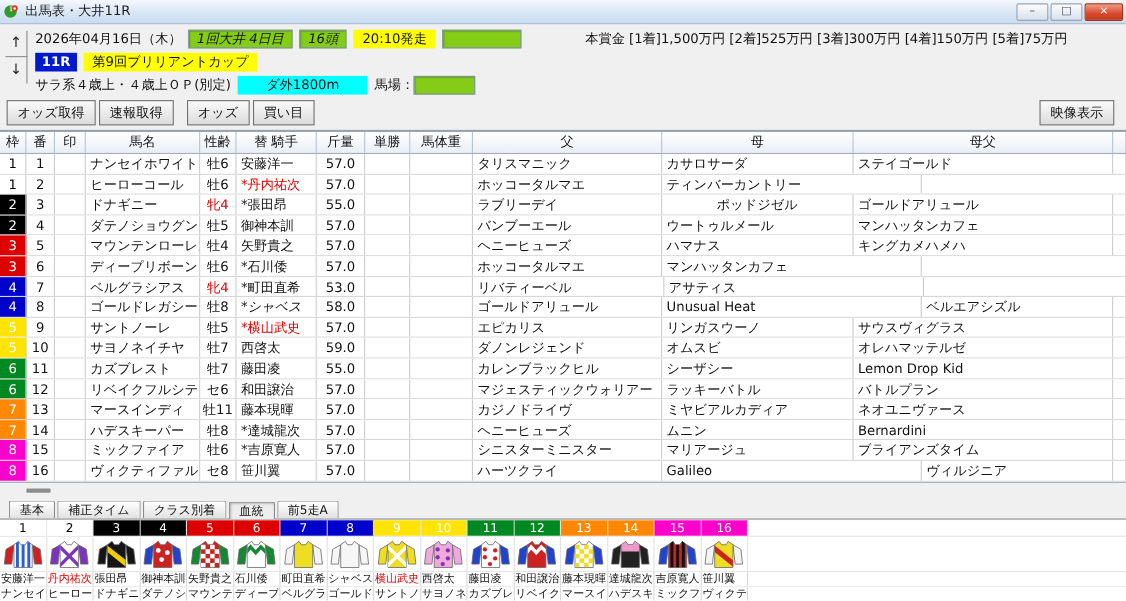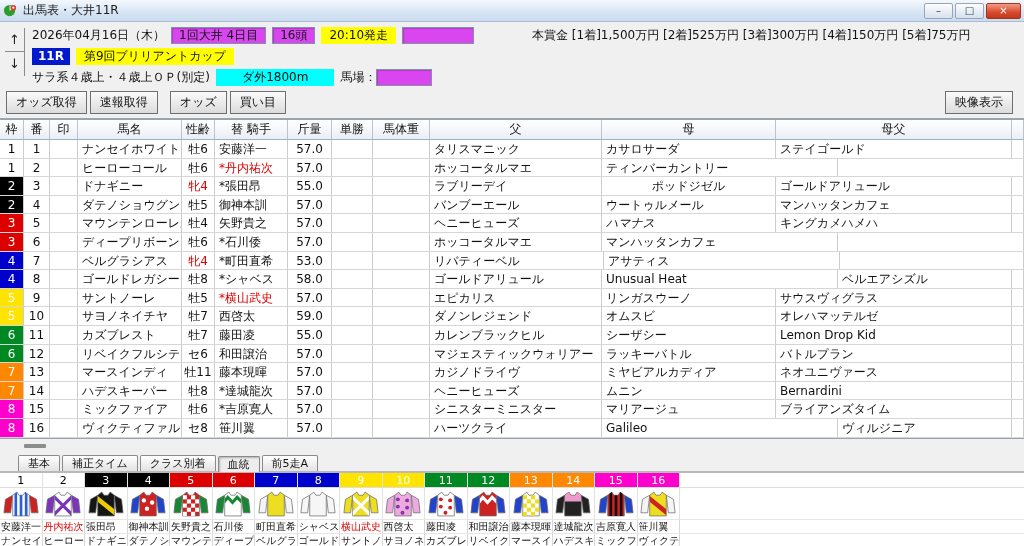--- a/index.html
+++ b/index.html
@@ -18,22 +18,22 @@
   .wbtn.close { width:35px; background:linear-gradient(#f09c86,#d8492b 60%,#c03a1e); color:#fff; border-color:#a53418; }
 
   
   .header { flex:0 0 62px; position:relative; padding:3px 6px 0 32px; }
   .nav { position:absolute; left:5px; top:6px; width:22px; display:flex; flex-direction:column; }
   .nav .arr { width:20px; height:24px; text-align:center; font-size:13px; line-height:24px; color:#222;
               border-right:1px solid #8a8a8a; border-bottom:1px solid #8a8a8a; background:transparent; cursor:default; }
   .nav .arr:last-child { border-bottom:none; }
   .hline { display:flex; align-items:center; height:20px; margin-bottom:1px; white-space:nowrap; }
   .hline > * { margin-right:6px; }
-  .inset { background:#d946ef; border:1px solid #7f93a6; box-shadow:inset 1px 1px 1px rgba(0,0,0,.18);
-           height:17px; line-height:15px; padding:0 7px; }
+  .inset { background:#84cc16; border:1px solid #7f93a6; box-shadow:inset 1px 1px 1px rgba(0,0,0,.18);
+           height:17px; line-height:15px; padding:0 7px;font-style:italic; }
   .inset.empty { width:72px; }
   .inset.small { width:56px; }
   .ylw { background:#ffff00; height:17px; line-height:17px; padding:0 8px; }
   .cyn { background:#00ffff; height:17px; line-height:17px; padding:0 26px; }
   .rno { background:#0019cc; color:#fff; font-weight:bold; height:17px; line-height:17px; padding:0 6px; }
   .prize { margin-left:52px; color:#111; }
   .lbl { margin-right:0; }
 
   
   .toolbar { flex:0 0 30px; position:relative; padding:3px 6px; }
@@ -55,21 +55,21 @@
   .tfill { flex:1 1 auto; }
   .c-center { text-align:center; }
   .c-left { text-align:left; padding:0 4px; }
   .red { color:#dd0000; }
 
   
   .hscroll { flex:0 0 14px; position:relative; background:#f0f0f0; }
   .hthumb { position:absolute; left:24px; top:5px; width:22px; height:4px; background:#8d8d8d; border-radius:1px; }
 
   
-  .tabbar { flex:0 0 19px; display:flex; align-items:flex-end; padding:2px 3px 0 18px; gap:2px;
+  .tabbar { flex:0 0 19px; display:flex; align-items:flex-end; padding:2px 3px 0 8px; gap:2px;
             border-bottom:2px solid #b9b9b9; background:#f0f0f0; }
   .tab { border:1px solid #8a8a8a; border-bottom:none; border-radius:2px 2px 0 0; background:linear-gradient(#ffffff,#e2e2e2);
          font-size:11px; line-height:15px; padding:0 9px; cursor:default; }
   .tab.active { background:#ededed; box-shadow:inset 1px 1px 2px rgba(0,0,0,.25); position:relative; top:1px; }
 
   
   .bpanel { flex:1 1 auto; background:#fff; }
   .brow { display:flex; background:#fff; }
   .bcell { flex:0 0 42.5px; border-right:1px solid #e2e2e2; overflow:hidden; white-space:nowrap; }
   .numrow { height:15px; border-bottom:1px solid #ddd; }
@@ -210,21 +210,21 @@
           <div class="tc c-center" style="width: 24px; background: rgb(221, 0, 0); color: rgb(255, 255, 255);">3</div>
           <div class="tc c-center" style="width: 26px;">5</div>
           <div class="tc c-center" style="width: 28px;"></div>
           <div class="tc c-left" style="width: 104px;">マウンテンローレル</div>
           <div class="tc c-center" style="width: 33px;">牡4</div>
           <div class="tc c-left" style="width: 73px;">矢野貴之</div>
           <div class="tc c-center" style="width: 44px;">57.0</div>
           <div class="tc c-center" style="width: 41px;"></div>
           <div class="tc c-center" style="width: 57px;"></div>
           <div class="tc c-left" style="width: 172px;">ヘニーヒューズ</div>
-          <div class="tc c-left" style="width: 174px; font-style: italic;">ハマナス</div>
+          <div class="tc c-left" style="width: 174px;">ハマナス</div>
           <div class="tc c-left" style="width: 236px;">キングカメハメハ</div>
           <div class="tc tfill"></div>
         </div>
         <div class="trow">
           <div class="tc c-center" style="width: 24px; background: rgb(221, 0, 0); color: rgb(255, 255, 255);">3</div>
           <div class="tc c-center" style="width: 26px;">6</div>
           <div class="tc c-center" style="width: 28px;"></div>
           <div class="tc c-left" style="width: 104px;">ディープリボーン</div>
           <div class="tc c-center" style="width: 33px;">牡6</div>
           <div class="tc c-left" style="width: 73px;">*石川倭</div>
@@ -248,21 +248,21 @@
           <div class="tc c-left" style="width: 174px;">リバティーベル</div>
           <div class="tc c-left" style="width: 236px;">アサティス</div>
           <div class="tc tfill"></div>
         </div>
         <div class="trow">
           <div class="tc c-center" style="width: 24px; background: rgb(0, 0, 204); color: rgb(255, 255, 255);">4</div>
           <div class="tc c-center" style="width: 26px;">8</div>
           <div class="tc c-center" style="width: 28px;"></div>
           <div class="tc c-left" style="width: 104px;">ゴールドレガシー</div>
           <div class="tc c-center" style="width: 33px;">牡8</div>
-          <div class="tc c-left" style="width: 73px;">*シャベス</div>
+          <div class="tc c-left" style="width: 73px; font-style: italic;">*シャベス</div>
           <div class="tc c-center" style="width: 44px;">58.0</div>
           <div class="tc c-center" style="width: 41px;"></div>
           <div class="tc c-center" style="width: 57px;"></div>
           <div class="tc c-left" style="width: 172px;">ゴールドアリュール</div>
           <div class="tc c-left" style="width: 236px;">Unusual Heat</div>
           <div class="tc c-left" style="width: 174px;">ベルエアシズル</div>
           <div class="tc tfill"></div>
         </div>
         <div class="trow">
           <div class="tc c-center" style="width: 24px; background: rgb(255, 228, 0); color: rgb(255, 255, 255);">5</div>

